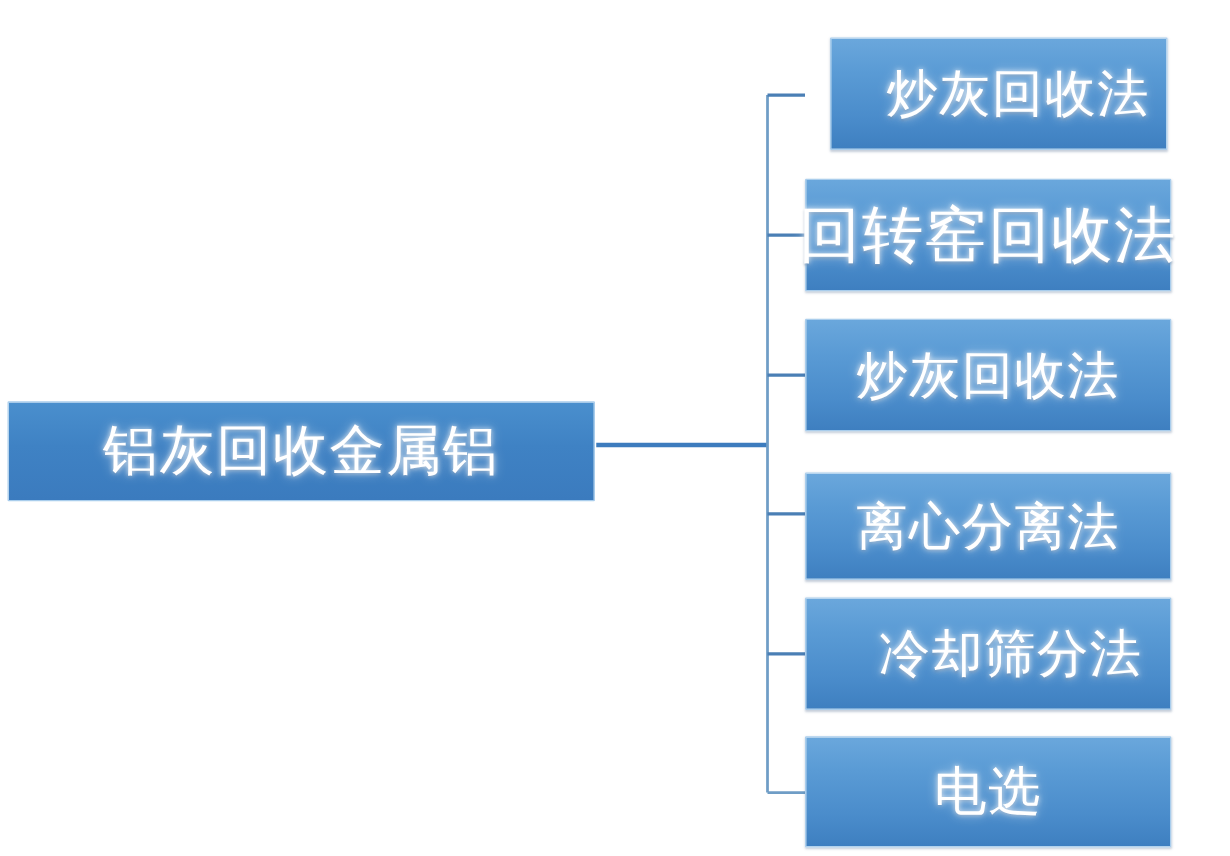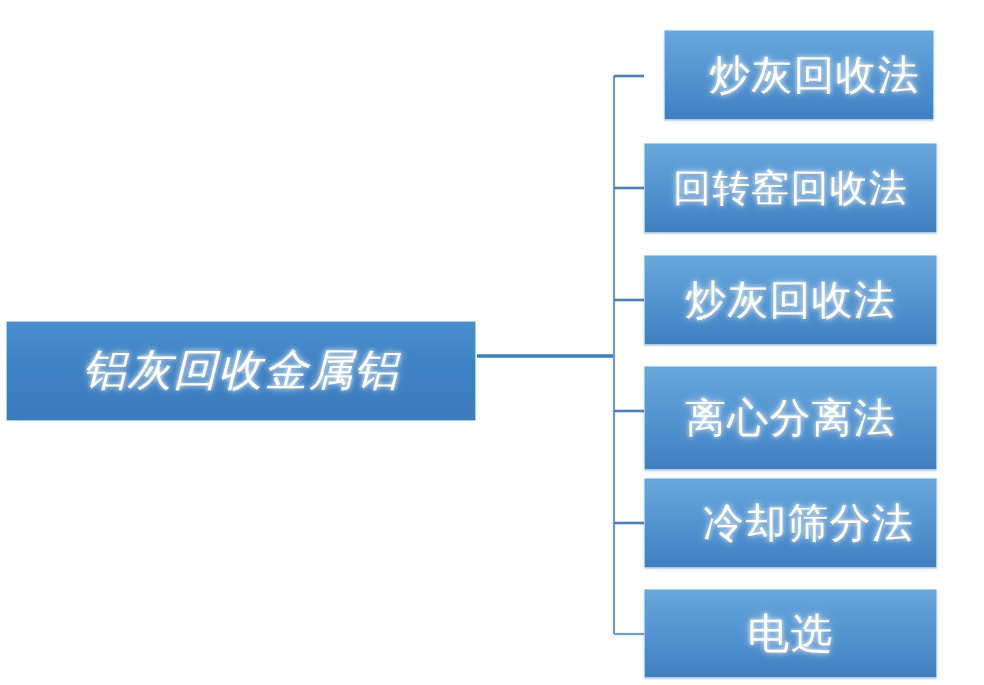--- a/index.html
+++ b/index.html
@@ -59,21 +59,21 @@
     font-size: 41px;
     line-height: 1;
     box-shadow: 0 1px 2px rgba(60,90,130,0.30);
   }
 
   .node-leaf.short {
     font-size: 42px;
   }
 
   .node-leaf.wide {
-    font-size: 38px;
+    font-size: 49px;
   }
 </style>
 </head>
 <body>
 
 <div id="canvas">
 
   <svg id="connectors" viewBox="0 0 984 685" width="984" height="685" xmlns="http://www.w3.org/2000/svg">
 
     <line x1="477" y1="356" x2="614" y2="356" stroke="#3d7cbe" stroke-width="3.5"></line>
@@ -81,37 +81,37 @@
     <line x1="614" y1="76" x2="614" y2="634" stroke="#6f9dc6" stroke-width="2.2"></line>
 
     <line x1="614" y1="76" x2="644" y2="76" stroke="#4a7fb5" stroke-width="2.6"></line>
     <line x1="614" y1="188" x2="644" y2="188" stroke="#4a7fb5" stroke-width="2.6"></line>
     <line x1="614" y1="300" x2="644" y2="300" stroke="#4a7fb5" stroke-width="2.6"></line>
     <line x1="614" y1="411" x2="644" y2="411" stroke="#4a7fb5" stroke-width="2.6"></line>
     <line x1="614" y1="523" x2="644" y2="523" stroke="#4a7fb5" stroke-width="2.6"></line>
     <line x1="614" y1="634" x2="644" y2="634" stroke="#6f9dc6" stroke-width="2.2"></line>
   </svg>
 
-  <div class="node node-root" style="left:6px; top:321px; width:470px; height:100px;font-style:italic;">
+  <div class="node node-root" style="left:6px; top:321px; width:470px; height:80px;">
     <span>铝灰回收金属铝</span>
   </div>
 
   <div class="node node-leaf" style="left:664px; top:30px; width:270px; height:90px;padding-left:31px;">
     <span>炒灰回收法</span>
   </div>
 
   <div class="node node-leaf wide" style="left:644px; top:143px; width:293px; height:90px;">
     <span>回转窑回收法</span>
   </div>
 
   <div class="node node-leaf" style="left:644px; top:255px; width:293px; height:90px;">
     <span>炒灰回收法</span>
   </div>
 
-  <div class="node node-leaf" style="left:644px; top:366px; width:293px; height:104px;text-align:right;">
+  <div class="node node-leaf" style="left:644px; top:378px; width:293px; height:86px;text-align:right;">
     <span>离心分离法</span>
   </div>
 
   <div class="node node-leaf" style="left:644px; top:478px; width:293px; height:90px;padding-left:36px;">
     <span>冷却筛分法</span>
   </div>
 
   <div class="node node-leaf short" style="left:644px; top:589px; width:293px; height:89px;">
     <span>电选</span>
   </div>

